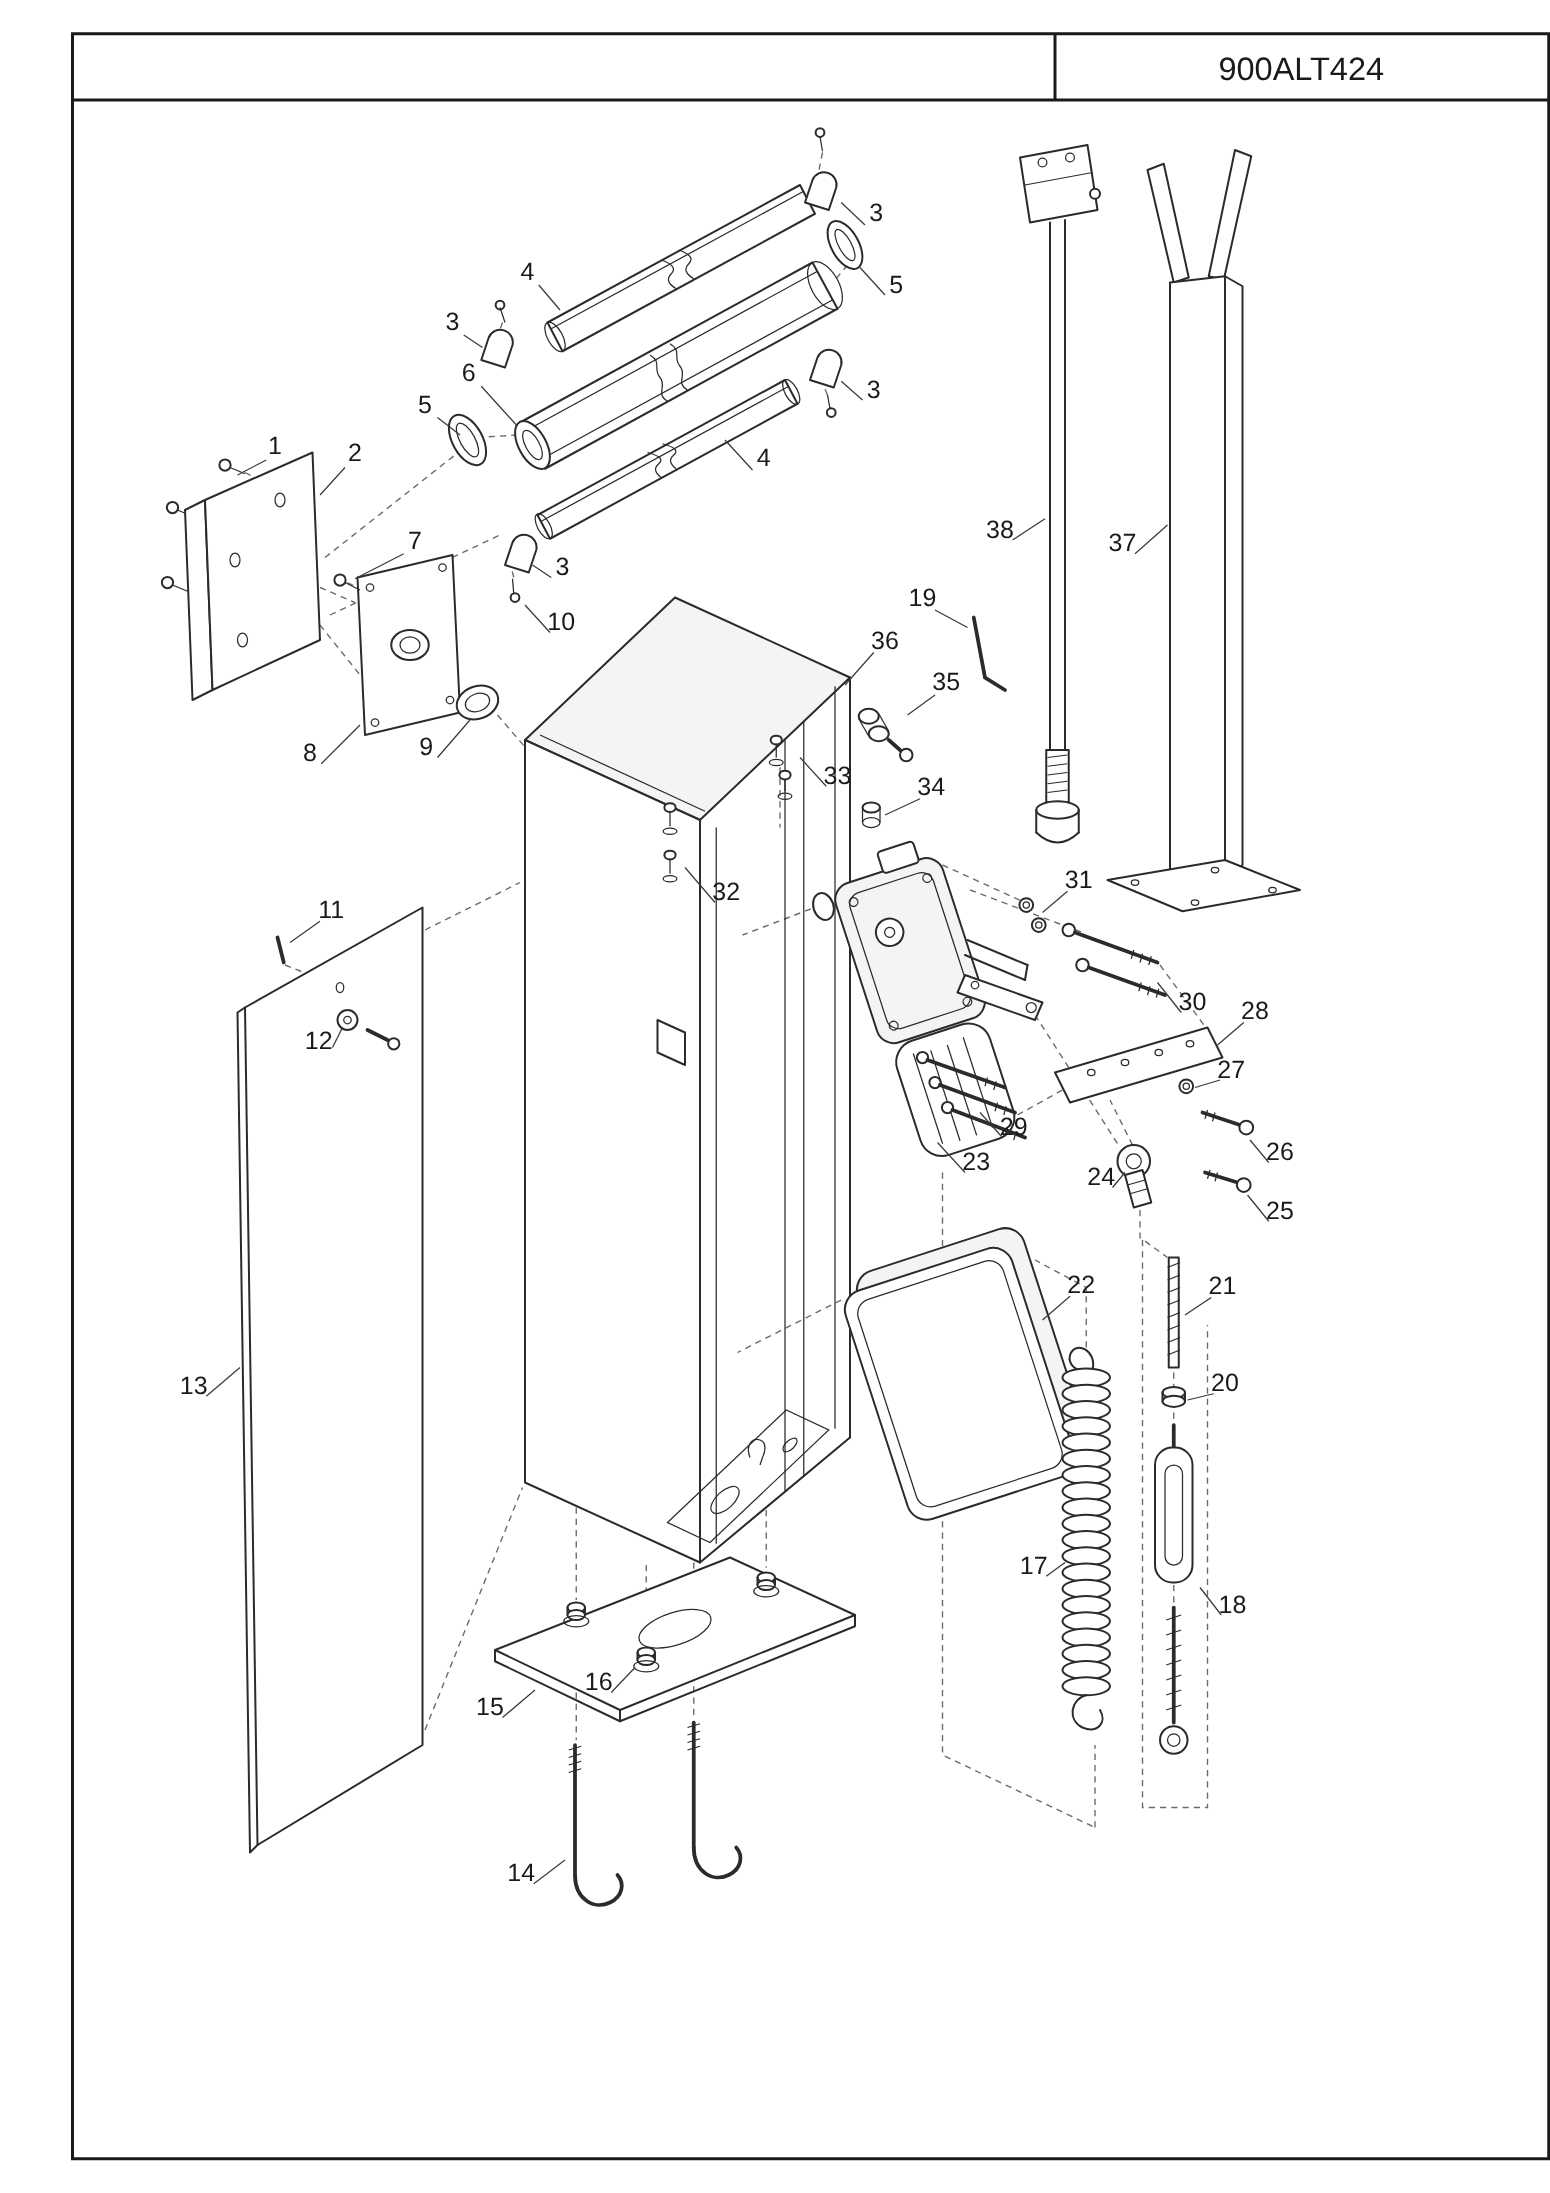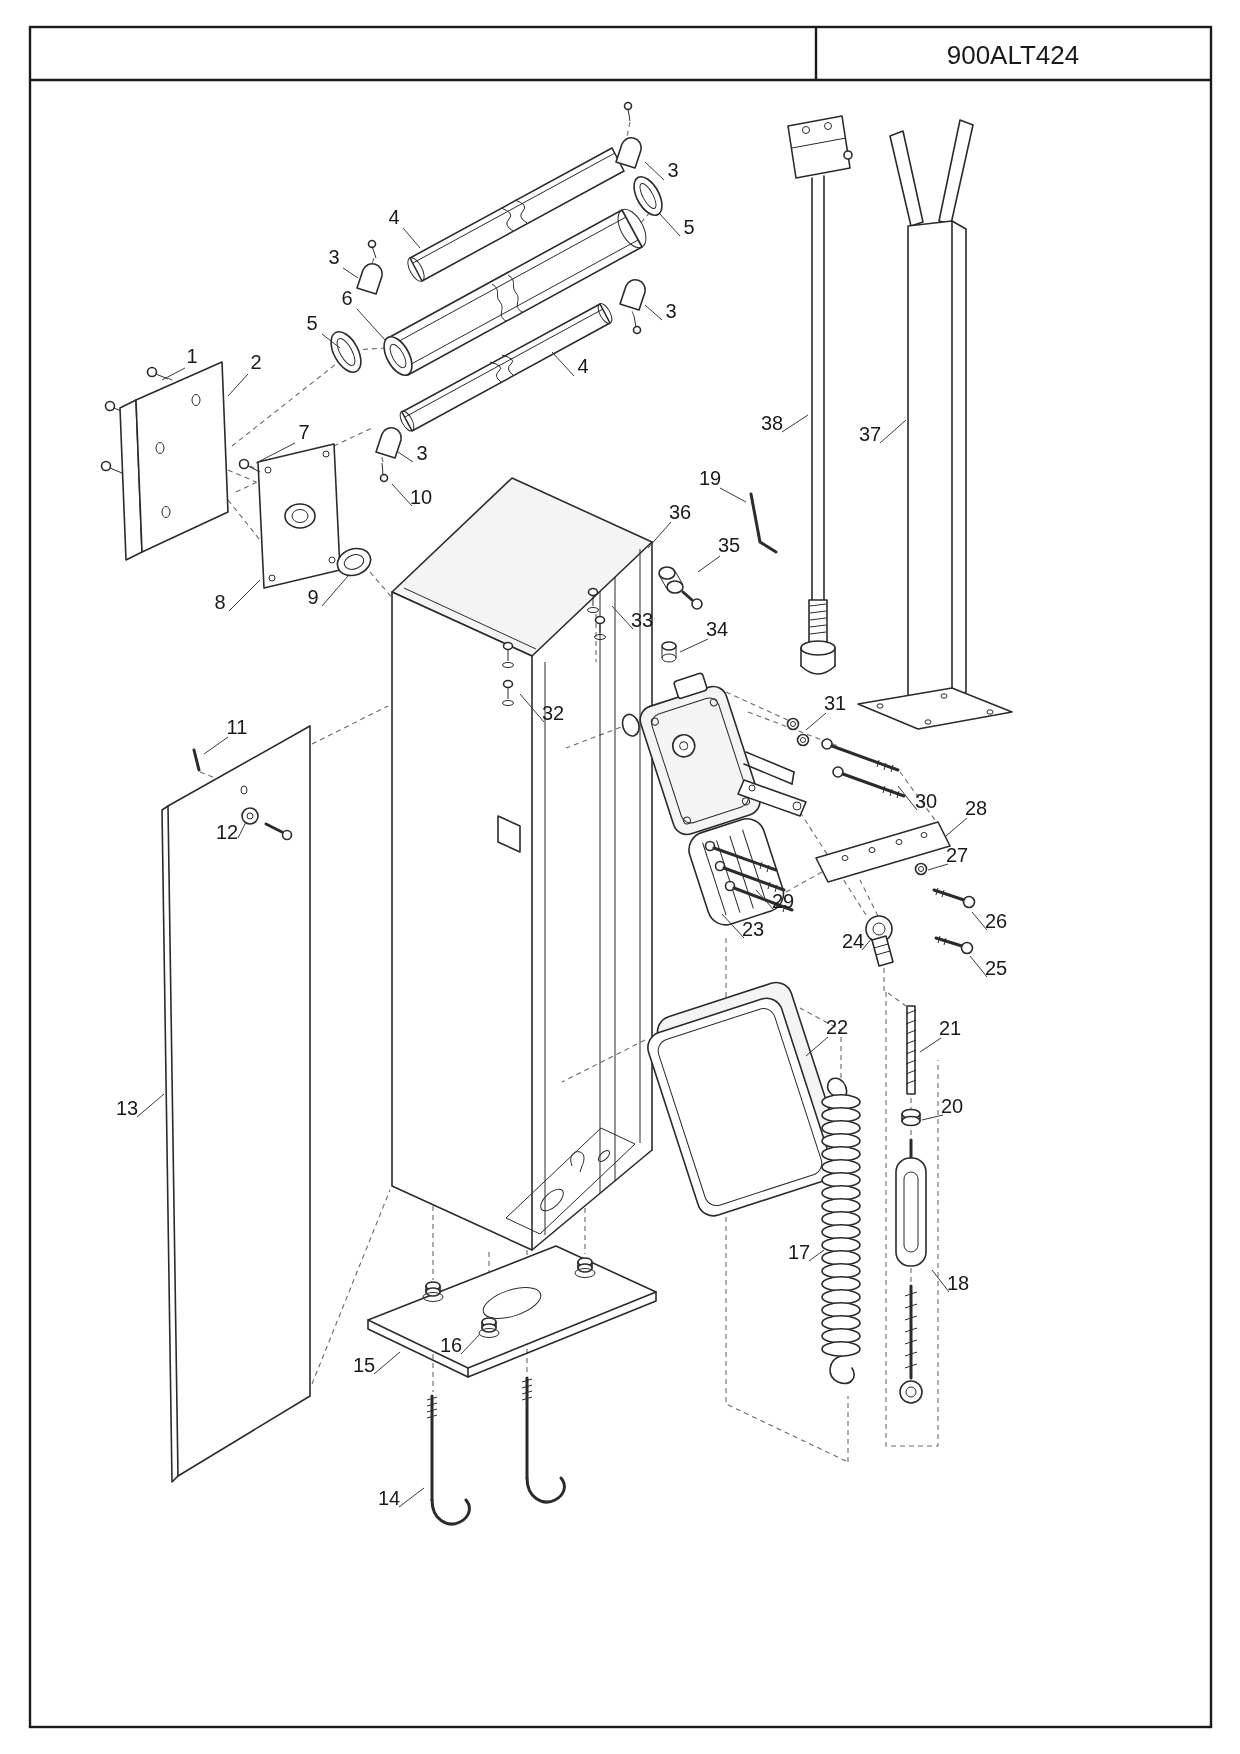--- a/index.html
+++ b/index.html
@@ -1,16 +1,16 @@
 <!DOCTYPE html>
 <html><head>
 <meta charset="utf-8">
 <style>
   html,body{margin:0;padding:0;background:#ffffff;}
-  .page{width:1007px;height:1754px;position:relative;background:#ffffff;}
+  .page{width:1007px;height:1754px;position:relative;background:#ffffff;padding-left:28px;}
   svg{display:block;}
   .frame{stroke:#1a1a1a;stroke-width:2.4;fill:none;}
   .s{stroke:#2b2b2b;stroke-width:1.6;fill:none;stroke-linecap:round;stroke-linejoin:round;}
   .sw{stroke:#2b2b2b;stroke-width:1.6;fill:#ffffff;stroke-linejoin:round;}
   .sg{stroke:#2b2b2b;stroke-width:1.6;fill:#f4f4f4;stroke-linejoin:round;}
   .t{stroke:#2b2b2b;stroke-width:1;fill:none;}
   .d{stroke:#6a6a6a;stroke-width:1.1;fill:none;stroke-dasharray:5 4;}
   .ld{stroke:#3a3a3a;stroke-width:1;fill:none;}
   .th{stroke:#2b2b2b;stroke-width:3;fill:none;stroke-linecap:round;}
   .co{font:20px "Liberation Sans",sans-serif;fill:#1a1a1a;}

